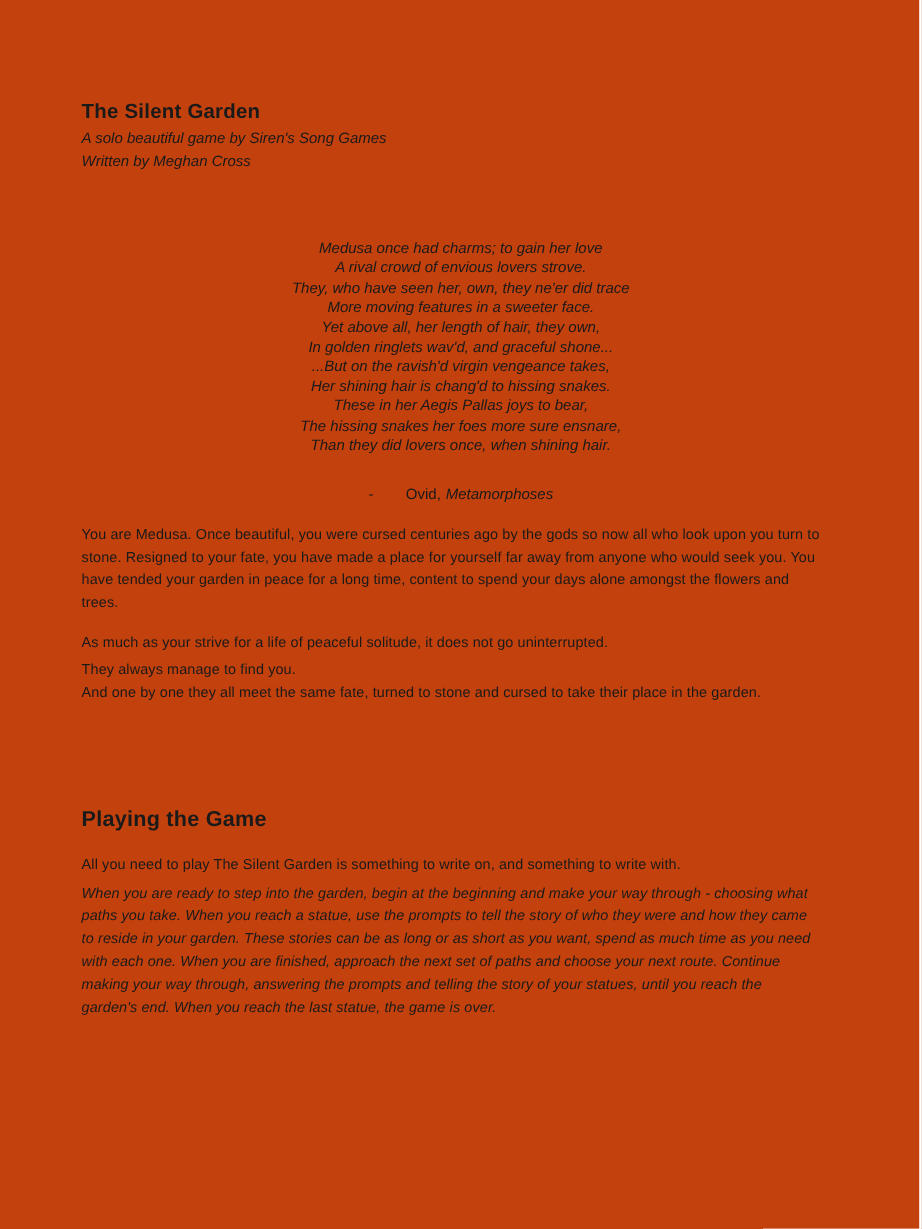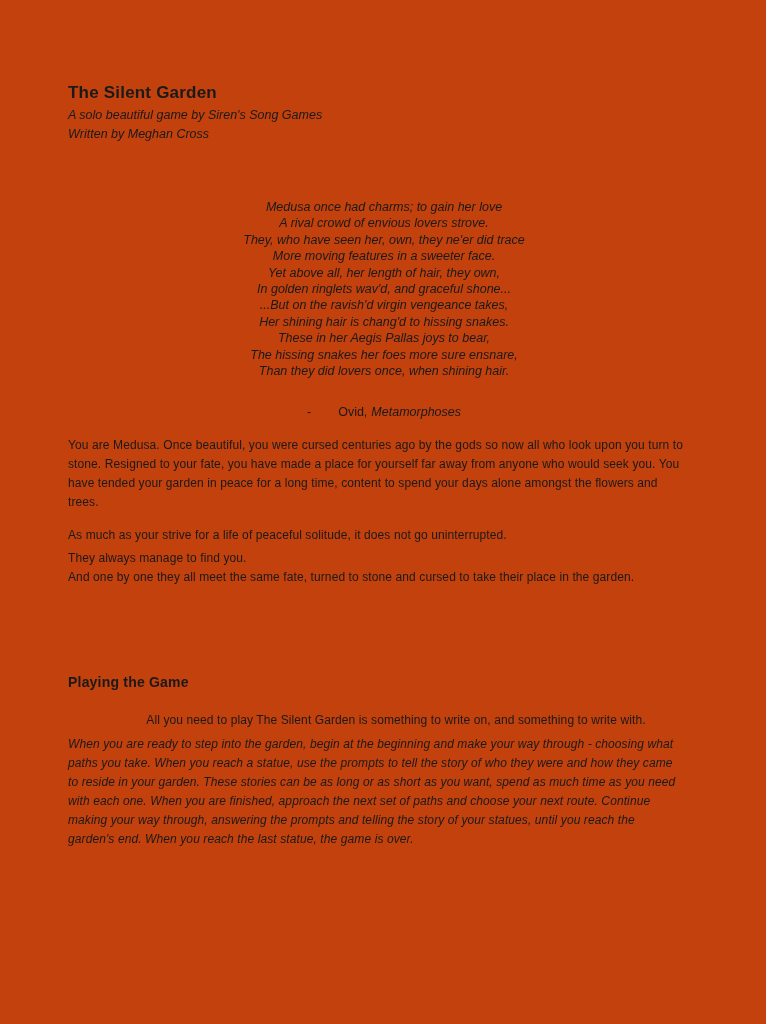--- a/index.html
+++ b/index.html
@@ -71,26 +71,26 @@
     white-space: pre-line;
     letter-spacing: 0.1px;
   }
   .p1 { top: 436px; }
   .p2 { top: 526px; }
   .p3 { top: 549px; }
   .p4 { top: 606px; }
   .section-heading {
     left: 68px;
     top: 673px;
-    font-size: 14px;
+    font-size: 18px;
     font-weight: bold;
     line-height: 19px;
     letter-spacing: 0.2px;
   }
-  .p5 { top: 711px; text-align: center; }
+  .p5 { top: 711px; }
   .p6 { top: 735px; font-style: italic; }
 </style>
 </head>
 <body>
 
 <div class="doc">
 
   <div class="abs doc-title">The Silent Garden</div>
 
   <div class="abs doc-byline">A solo beautiful game by Siren's Song Games

